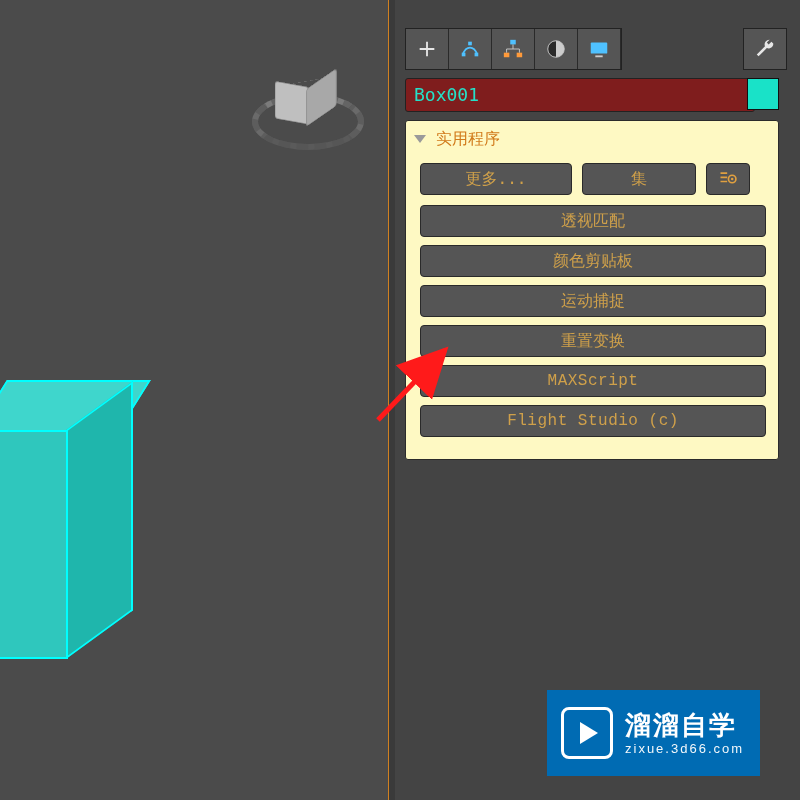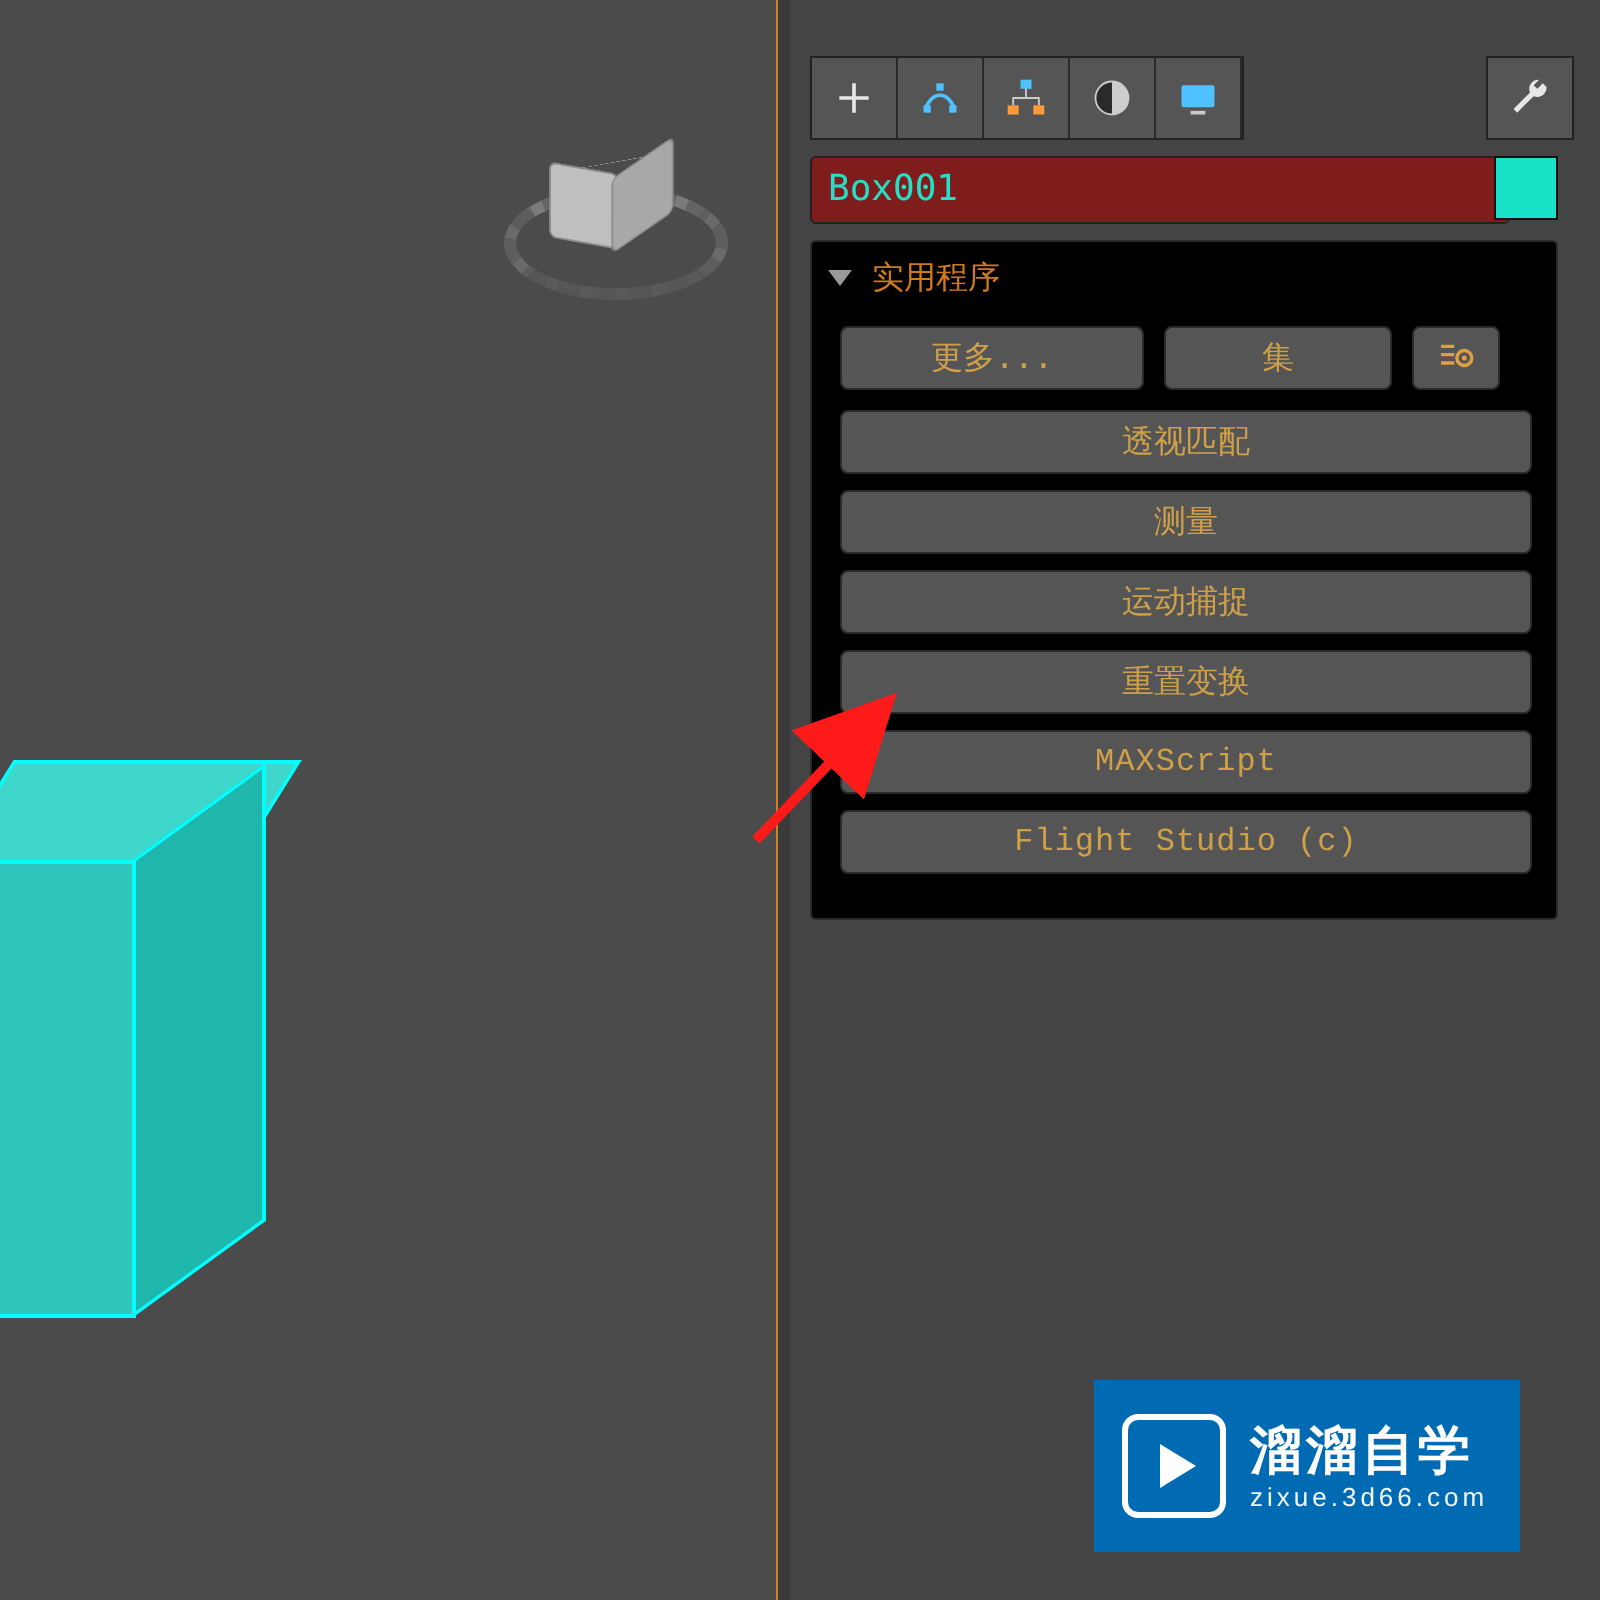--- a/index.html
+++ b/index.html
@@ -21,21 +21,21 @@
   .panel-col{position:absolute;left:395px;top:0;width:405px;height:800px;background:#444;}
   .tab-row{position:absolute;left:10px;top:28px;display:flex;gap:0;border:1px solid #222;background:#555;height:40px;}
   .tab{width:42px;height:40px;display:flex;align-items:center;justify-content:center;border-right:1px solid #2a2a2a;color:#ccc;}
   .tab svg{width:22px;height:22px;}
   .tab.active{background:#3f3f3f;}
   .tab.last{position:absolute;left:348px;top:28px;width:42px;height:40px;border:1px solid #222;background:#555;display:flex;align-items:center;justify-content:center;}
 
   .namefield{position:absolute;left:10px;top:78px;width:332px;height:28px;background:#7f1d1d;border:1px solid #222;border-radius:3px;color:#25e0c8;font-family:monospace;font-size:18px;padding:2px 8px;line-height:28px;}
   .swatch{position:absolute;left:352px;top:78px;width:30px;height:30px;background:#19e2c8;border:1px solid #111;}
 
-  .rollout{position:absolute;left:10px;top:120px;width:372px;border:1px solid #2b2b2b;background:#000000;border-radius:3px;}
+  .rollout{position:absolute;left:10px;top:120px;width:372px;border:1px solid #2b2b2b;background:#fef9c3;border-radius:3px;}
   .roll-head{display:flex;align-items:center;height:36px;padding:0 8px;color:#d17a1a;font-size:16px;}
   .roll-head .tri{width:0;height:0;border-left:6px solid transparent;border-right:6px solid transparent;border-top:8px solid #9a9a9a;margin-right:10px;}
   .roll-body{padding:6px 14px 14px 14px;}
   .row1{display:flex;gap:10px;margin-bottom:10px;}
   .btn,.btn-sm{background:#555;border:1px solid #2a2a2a;border-radius:4px;color:#cfa04a;font-size:16px;height:30px;display:flex;align-items:center;justify-content:center;font-family:"Microsoft YaHei",monospace;}
   .btn-sm{width:150px;}
   .btn-sq{width:42px;background:#555;border:1px solid #2a2a2a;border-radius:4px;display:flex;align-items:center;justify-content:center;height:30px;}
   .btn-full{width:100%;margin-bottom:8px;}
   .btn.alt{font-family:Liberation Mono, monospace;letter-spacing:.5px;}
 
@@ -125,21 +125,21 @@
         <div class="btn btn-sm" style="width:112px">集</div>
         <div class="btn-sq">
           <svg width="20" height="20" viewBox="0 0 24 24">
             <path d="M3 5h8M3 10h8M3 15h8" stroke="#e0a040" stroke-width="2"></path>
             <circle cx="17" cy="12" r="4.5" fill="none" stroke="#e0a040" stroke-width="2"></circle>
             <circle cx="17" cy="12" r="1.5" fill="#e0a040"></circle>
           </svg>
         </div>
       </div>
       <div class="btn btn-full">透视匹配</div>
-      <div class="btn btn-full">测量</div>
+      <div class="btn btn-full">颜色剪贴板</div>
       <div class="btn btn-full">运动捕捉</div>
       <div class="btn btn-full">重置变换</div>
       <div class="btn btn-full alt">MAXScript</div>
       <div class="btn btn-full alt">Flight Studio (c)</div>
     </div>
   </div>
 </div>
 
 <svg class="arrow-svg" width="120" height="130">
   <defs>

